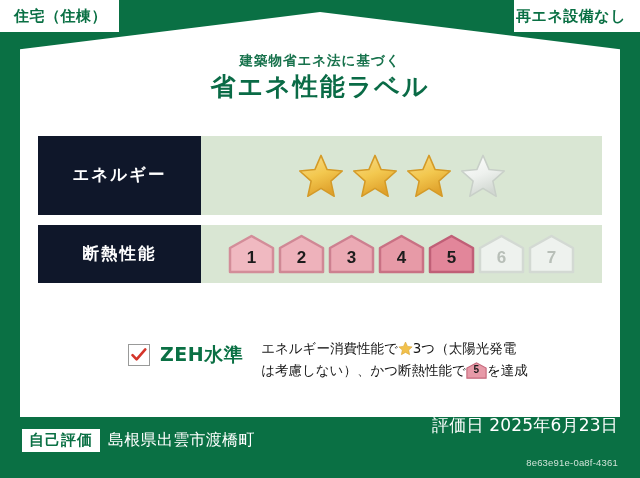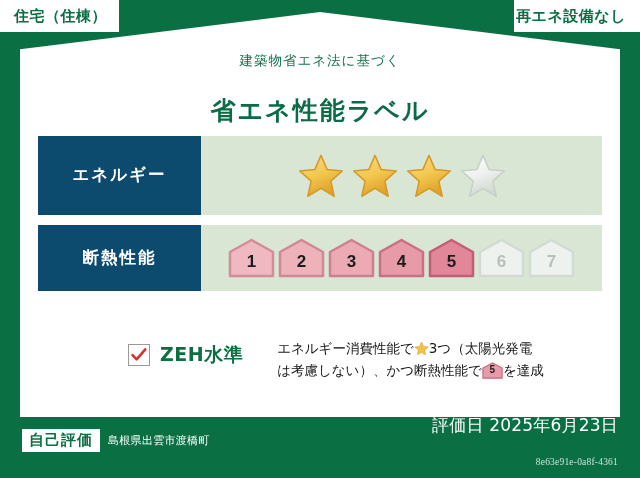--- a/index.html
+++ b/index.html
@@ -53,51 +53,51 @@
   .heading-block {
     position: absolute;
     left: 0; right: 0;
     top: 52px;
     text-align: center;
     z-index: 5;
   }
   .heading-sub {
     color: #17724c;
     font-size: 13.5px;
-    font-weight: normal;
+    font-weight: bold;
     letter-spacing: 1px;
   }
   .heading-main {
     color: #0a6b46;
     font-size: 25px;
     font-weight: bold;
     letter-spacing: 2px;
-    margin-top: 24px;
+    margin-top: 0;
   }
 
   
   .rows {
     position: absolute;
     left: 38px;
     top: 136px;
     width: 564px;
     z-index: 5;
   }
   .rating-row {
     display: flex;
     align-items: stretch;
     height: 79px;
     background: #d9e6d3;
   }
   .rating-row + .rating-row { margin-top: 10px; }
-  .rating-row.insulation { height: 66px; }
+  .rating-row.insulation { height: 58px; }
 
   .row-label {
     flex: 0 0 163px;
-    background: #0c4a6e;
+    background: #0f172a;
     color: #ffffff;
     font-size: 16.5px;
     font-weight: bold;
     letter-spacing: 2px;
     display: flex;
     flex-direction: column;
     align-items: center;
     justify-content: center;
     line-height: 1.35;
     text-align: center;
@@ -163,21 +163,21 @@
     font-size: 19px;
     font-weight: bold;
     letter-spacing: .5px;
     white-space: nowrap;
     margin-top: 4px;
   }
   .zeh-desc {
     font-size: 13.5px;
     line-height: 1.6;
     color: #161616;
-    margin-left: 24px;
+    margin-left: 8px;
     max-width: 272px;
   }
   .inline-star {
     display: inline-block;
     vertical-align: -3px;
     width: 15px; height: 15px;
   }
   .inline-house {
     display: inline-block;
     vertical-align: -4px;
@@ -210,36 +210,36 @@
     background: #ffffff;
     color: #0a7044;
     font-weight: bold;
     font-size: 15px;
     padding: 2px 7px 3px 7px;
     letter-spacing: 1px;
     line-height: 1.25;
   }
   .address {
     color: #ffffff;
-    font-size: 11px;
+    font-size: 16px;
     letter-spacing: .3px;
   }
   .footer-right { text-align: right; }
   .eval-date {
     color: #ffffff;
     font-size: 17px;
     letter-spacing: .2px;
     white-space: nowrap;
   }
   .label-id {
     color: #cfe2d7;
     font-size: 9.5px;
     margin-top: 20px;
     letter-spacing: .2px;
-    font-family: Liberation Serif, serif;
+    font-family: Liberation Sans, sans-serif;
   }
 </style>
 </head>
 <body>
 
 <div id="label-root">
 
   <div class="corner-tag left">住宅（住棟）</div>
   <div class="corner-tag right">再エネ設備なし</div>
 

